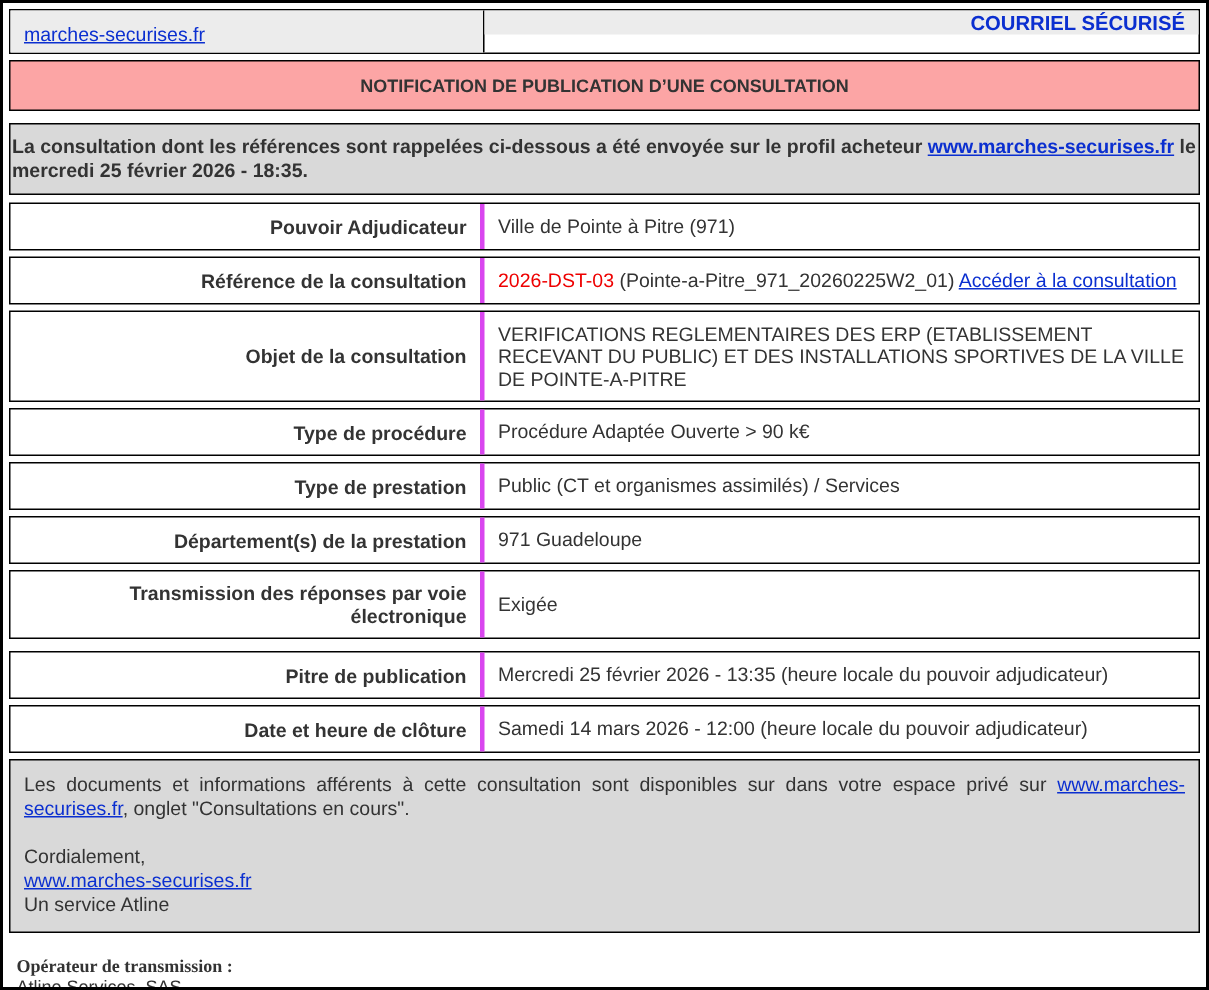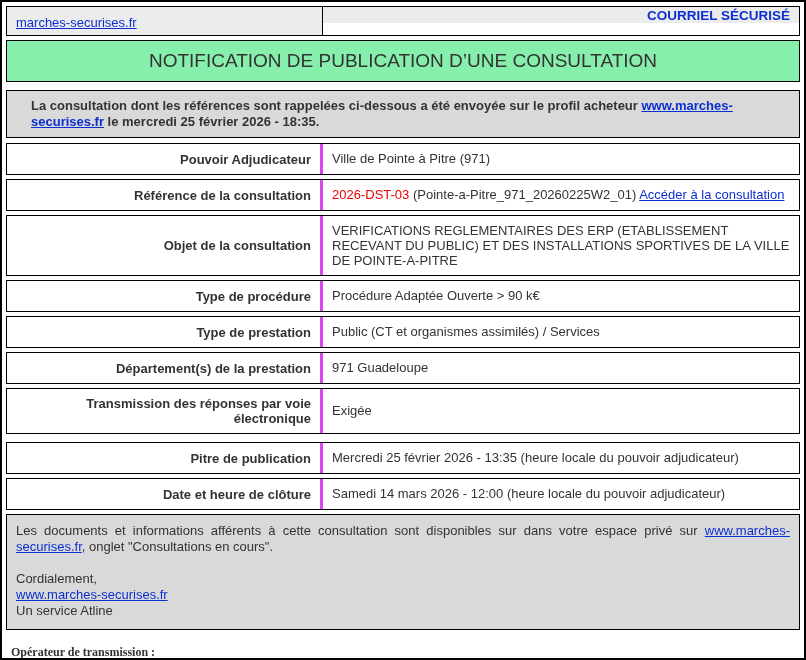--- a/index.html
+++ b/index.html
@@ -42,28 +42,28 @@
   .header-row .hcell{background:#ececec;}
   .hcell-left{
     box-sizing:border-box;width:316px;border-right:1px solid #000;
     display:flex;align-items:flex-end;padding:5px 9px;height:28px;
   }
   .hcell-right{
     box-sizing:border-box;flex:1;display:flex;align-items:center;justify-content:flex-end;
     padding:5px 9px;height:16px;font-weight:bold;color:#0b2fd0;font-size:13.5px;
   }
   .title-box{
-    background:#86efac;
+    background:#fca5a5;
     text-align:center;
-    font-weight:normal;
-    font-size:19px;
+    font-weight:bold;
+    font-size:12px;
     padding:9px 6px;
     color:#333;
   }
-  .gray-box{background:#d9d9d9;padding:7px 24px;line-height:16px;}
+  .gray-box{background:#d9d9d9;padding:7px 1px;line-height:16px;}
   .intro-box{font-weight:bold;margin-top:8px;margin-bottom:5px;}
   .intro-box .txt{display:inline;}
   .mt8{margin-top:8px;}
   a, .link{color:#0b2fd0;text-decoration:underline;cursor:pointer;}
   .bold-link{font-weight:bold;}
   .red{color:#ee0000;}
   .footer-box{padding:8px 9px 10px 9px;margin-top:2px;}
   .justify{text-align:justify;line-height:16px;}
   .sig{margin-top:16px;line-height:16px;}
   .operator{

